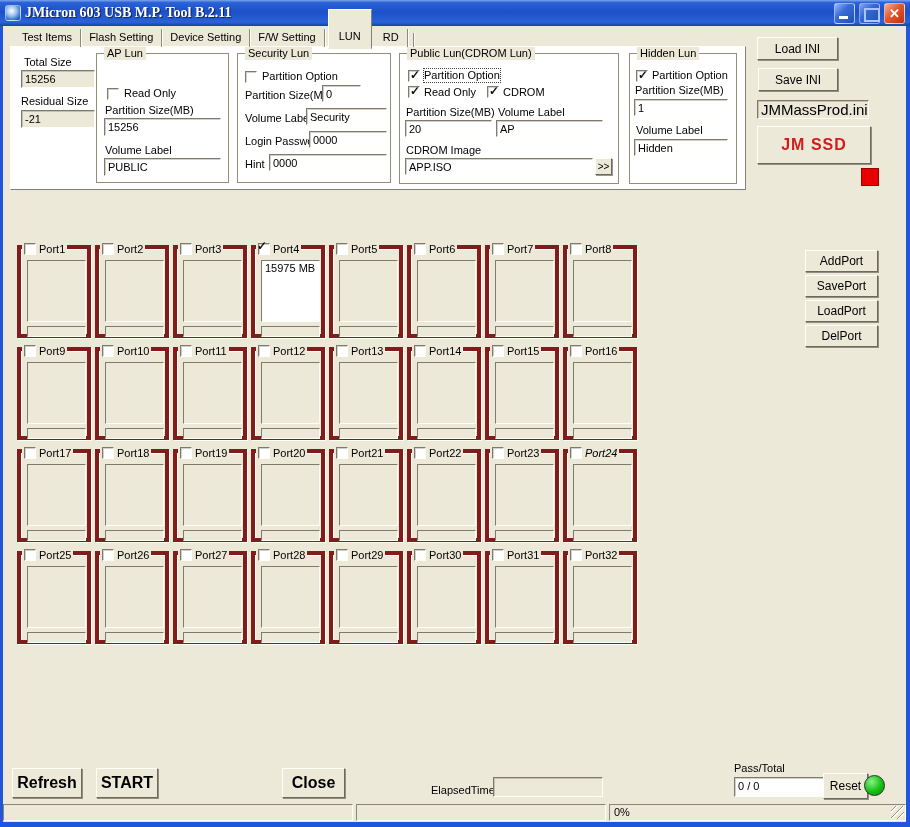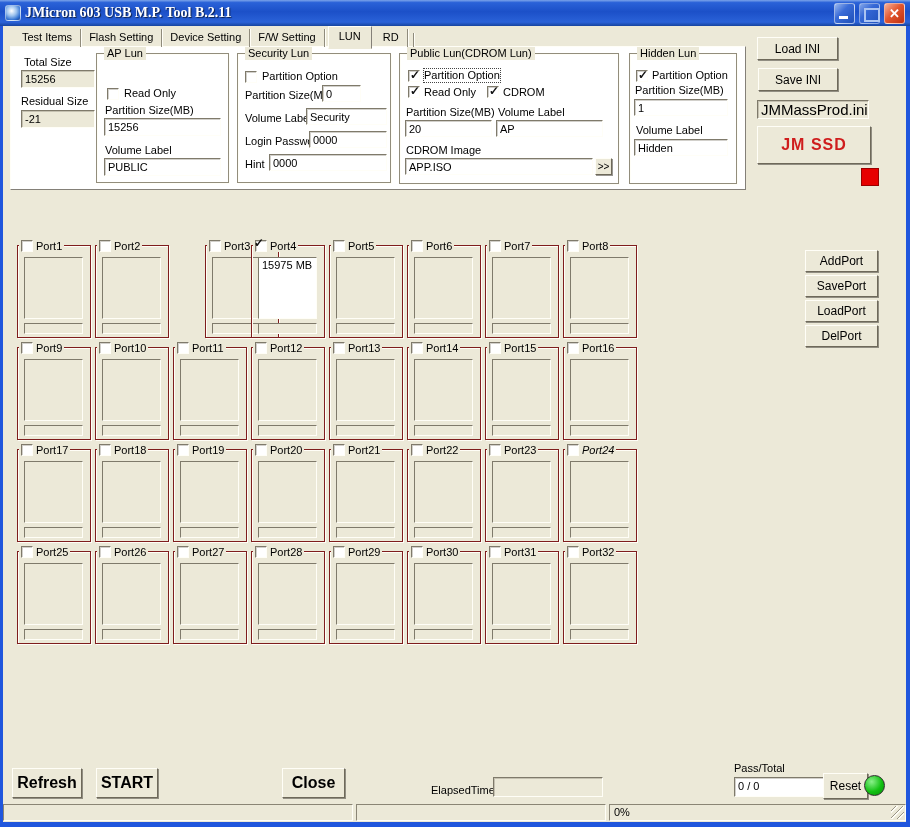--- a/index.html
+++ b/index.html
@@ -19,42 +19,42 @@
   .tbb.max{opacity:.8}
   .tbb.close{background:linear-gradient(135deg,#f6b09a 0%,#e2572f 45%,#c03010 100%)}
   .tbb.min::after{content:"";position:absolute;left:4px;bottom:4px;width:9px;height:3px;background:#fff}
   .tbb.max::after{content:"";position:absolute;left:4px;top:4px;width:12px;height:10px;border:2px solid #cfe0fa}
   .tbb.close::after{content:"✕";position:absolute;inset:0;text-align:center;line-height:19px;color:#fff;font-weight:bold;font-size:13px}
   
   .tabstrip{position:absolute;left:14px;top:28px;height:19px;display:flex;align-items:flex-end;z-index:3}
   .tab{font-size:11px;line-height:13px;padding:2px 8px 3px;white-space:nowrap}
   .tab:not(.active){border-right:1px solid #8f8b7c;box-shadow:1px 0 0 #fffef7}
   .tab.active{background:#ece9d8;border:1px solid;border-color:#fffef7 #848078 #ece9d8 #fffef7;
-              padding:3px 10px 5px;margin:0 3px;position:relative;top:2px}
+              padding:20px 10px 5px;margin:0 3px;position:relative;top:2px}
   .tab-endsep{width:0;height:14px;border-right:1px solid #8f8b7c;box-shadow:1px 0 0 #fffef7;margin-left:5px}
   
   .panel{position:absolute;left:10px;top:46px;width:736px;height:144px;background:#ffffff;z-index:2;
          border:1px solid;border-color:#fffef7 #848078 #848078 #fffef7}
   .group{position:absolute;border:1px solid #928d7c;box-shadow:inset 1px 1px 0 #fffef7,1px 1px 0 #fffef7}
   .gleg{position:absolute;top:-7px;left:7px;background:#ece9d8;padding:0 3px;font-size:11px;line-height:13px;white-space:nowrap}
   .lbl{position:absolute;font-size:11px;line-height:13px;white-space:nowrap}
   .field{position:absolute;font-size:11px;line-height:13px;padding:2px 3px;background:#fff;white-space:nowrap;overflow:hidden;
          border:1px solid;border-color:#7f7a6b #fffef7 #fffef7 #7f7a6b;box-shadow:inset 1px 1px 0 rgba(125,120,105,.35)}
   .field.beige{background:#ece9d8}
   .cb{position:absolute;width:12px;height:12px;background:#fff;flex:none;
       border:1px solid;border-color:#7f7a6b #fffef7 #fffef7 #7f7a6b;box-shadow:inset 1px 1px 0 rgba(125,120,105,.35)}
   .cb.checked::after{content:"✓";position:absolute;left:1px;top:-2px;font-size:12px;font-weight:bold;color:#111;line-height:12px}
   .btn3d{position:absolute;background:#ece9d8;font-size:12px;display:flex;align-items:center;justify-content:center;cursor:default;
          border:1px solid;border-color:#fffef7 #6e695a #6e695a #fffef7;box-shadow:1px 1px 0 rgba(85,82,74,.6)}
   .focusdot{outline:1px dotted #444}
   .redsq{position:absolute;left:861px;top:168px;width:18px;height:18px;background:#e60000;border:1px solid #990000}
   .jmssd{color:#cf1d1d;font-weight:bold;font-size:16px;letter-spacing:1px}
   
   .portgrid{position:absolute;left:17px;top:245px;width:642px;height:400px}
-  .port{position:absolute;width:74px;height:93px;border:1px solid #7f1d1d;box-shadow:inset 1px 1px 0 #fffef7,1px 1px 0 #fffef7}
+  .port{position:absolute;width:74px;height:93px;border:4px solid #7f1d1d;box-shadow:inset 1px 1px 0 #fffef7,1px 1px 0 #fffef7}
   .plegend{position:absolute;top:-7px;left:1px;height:13px;background:#ece9d8;display:flex;align-items:center;gap:3px;padding:0 2px}
   .plegend .cb{position:static}
   .plabel{font-size:11px;line-height:12px;white-space:nowrap}
   .plist{position:absolute;left:6px;top:11px;width:59px;height:62px;background:#ece9d8;font-size:11px;padding:1px 3px;overflow:hidden;
          border:1px solid;border-color:#7f7a6b #fffef7 #fffef7 #7f7a6b}
   .plist.active{background:#fff}
   .pstrip{position:absolute;left:6px;top:77px;width:59px;height:11px;background:#ece9d8;
           border:1px solid;border-color:#7f7a6b #fffef7 #fffef7 #7f7a6b}
   .port-actions{position:absolute;left:805px;top:250px;width:73px;height:100px}
   .sidebtn{left:0;width:73px;height:22px}
@@ -166,21 +166,21 @@
         <div class="pstrip"></div>
       </div>
       <div class="port" style="left: 78px; top: 0px;">
         <span class="plegend">
           <span class="cb"></span>
           <span class="plabel">Port2</span>
         </span>
         <div class="plist"></div>
         <div class="pstrip"></div>
       </div>
-      <div class="port" style="left: 156px; top: 0px; margin-left: 32px;">
+      <div class="port" style="left: 156px; top: 0px;">
         <span class="plegend">
           <span class="cb"></span>
           <span class="plabel">Port3</span>
         </span>
         <div class="plist"></div>
         <div class="pstrip"></div>
       </div>
       <div class="port" style="left: 234px; top: 0px;">
         <span class="plegend">
           <span class="cb checked"></span>

